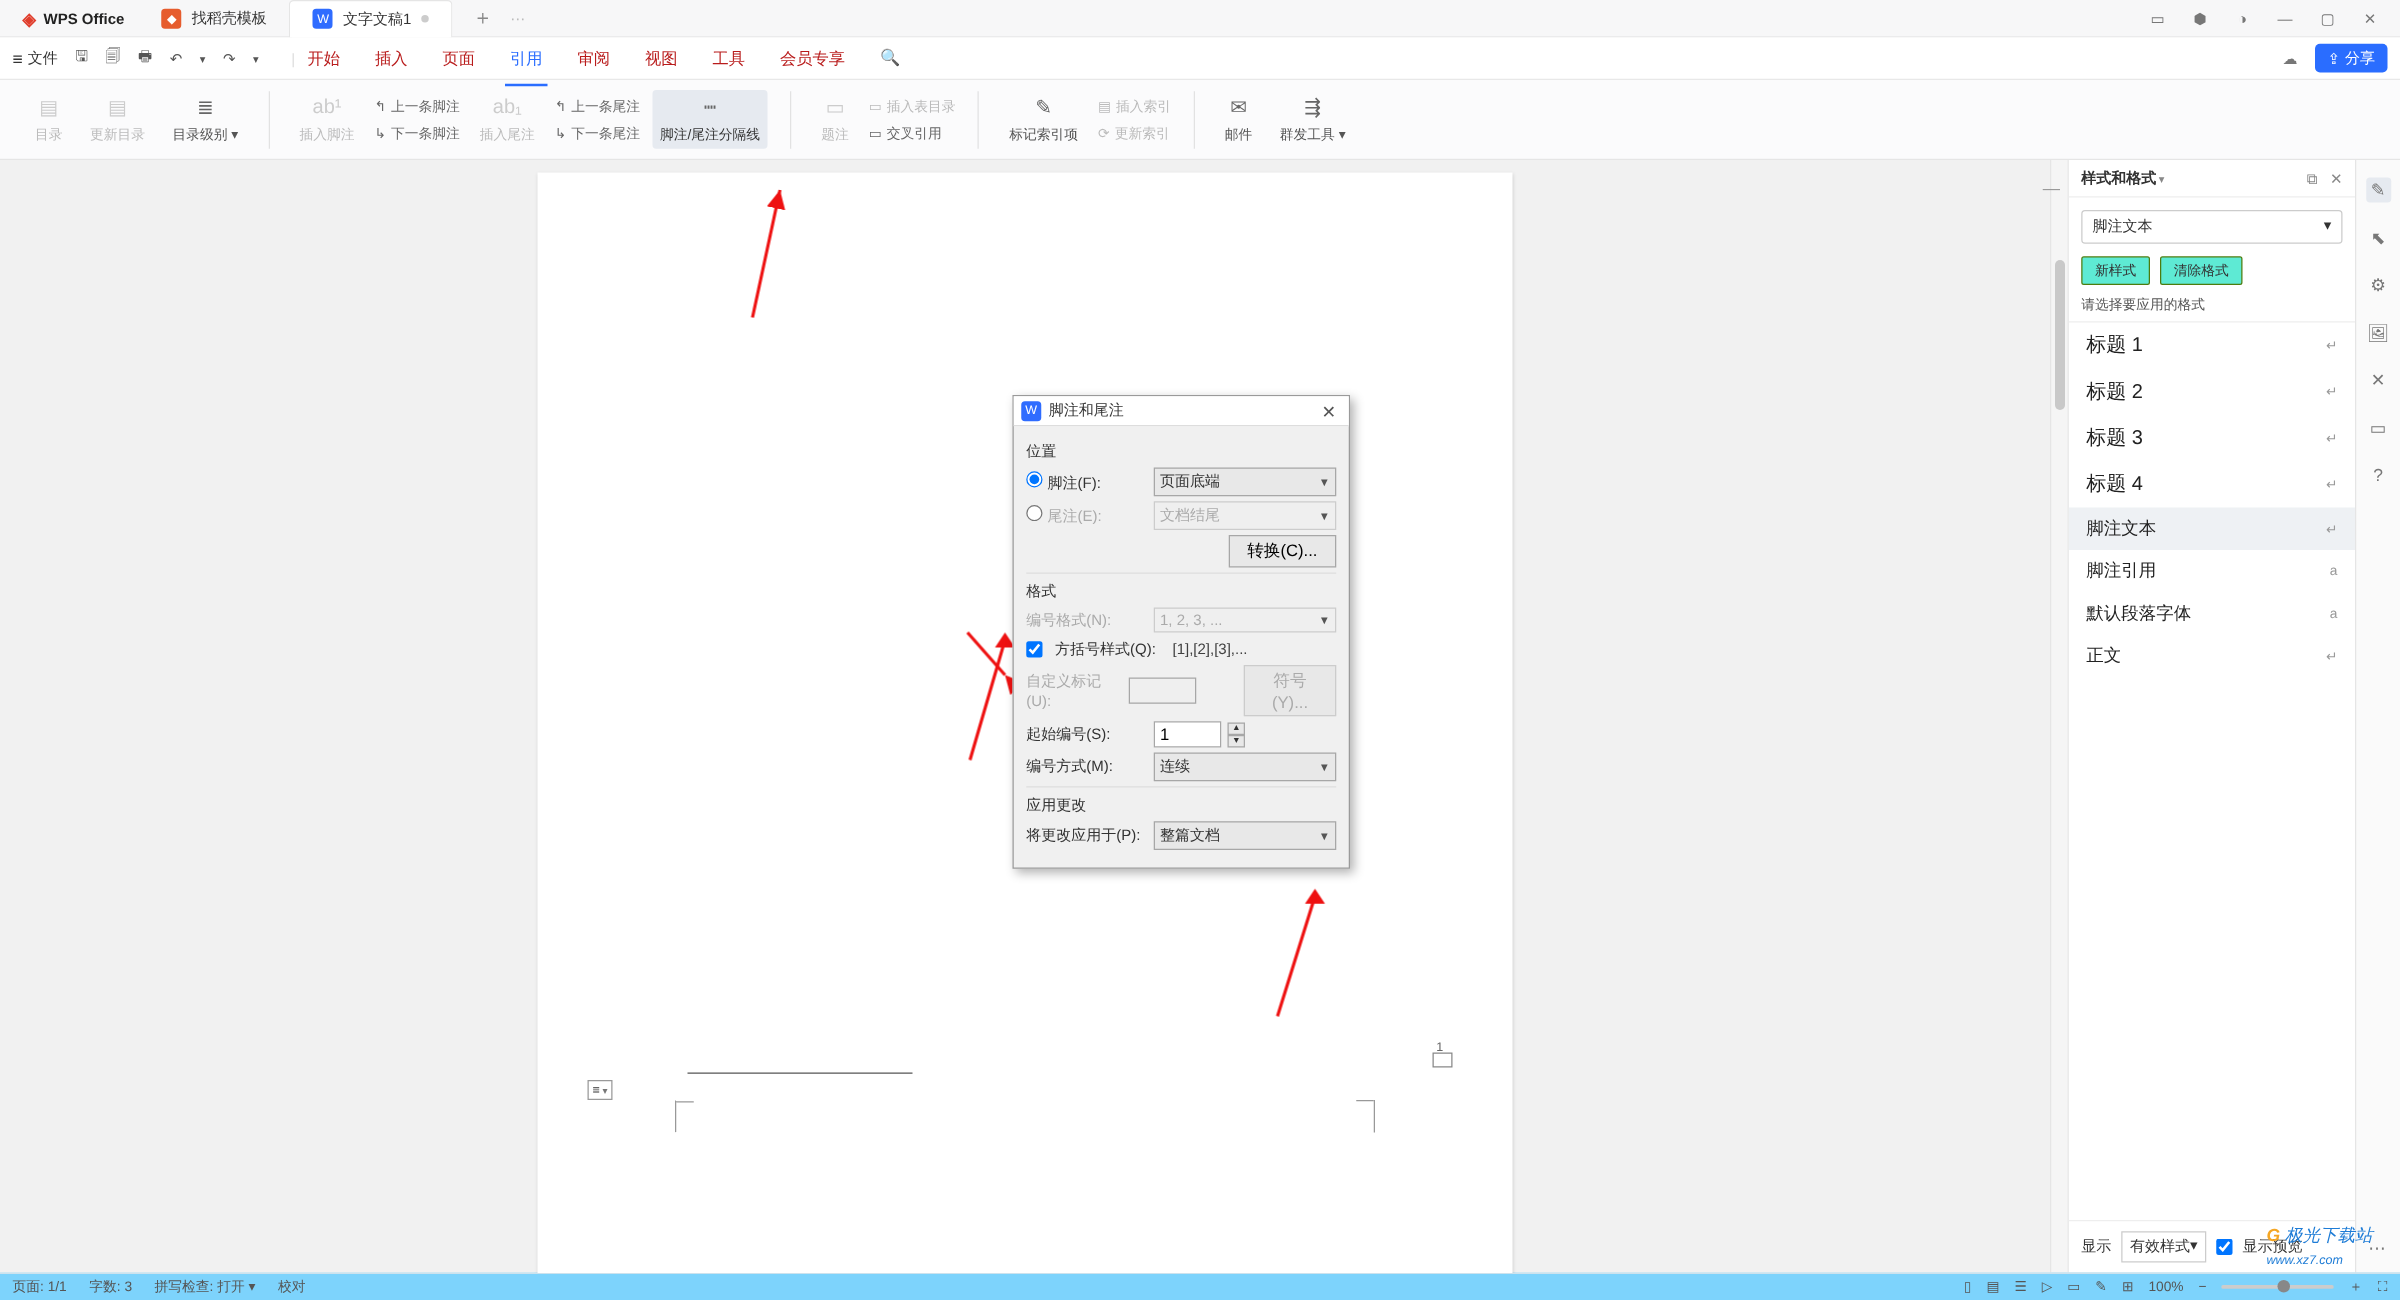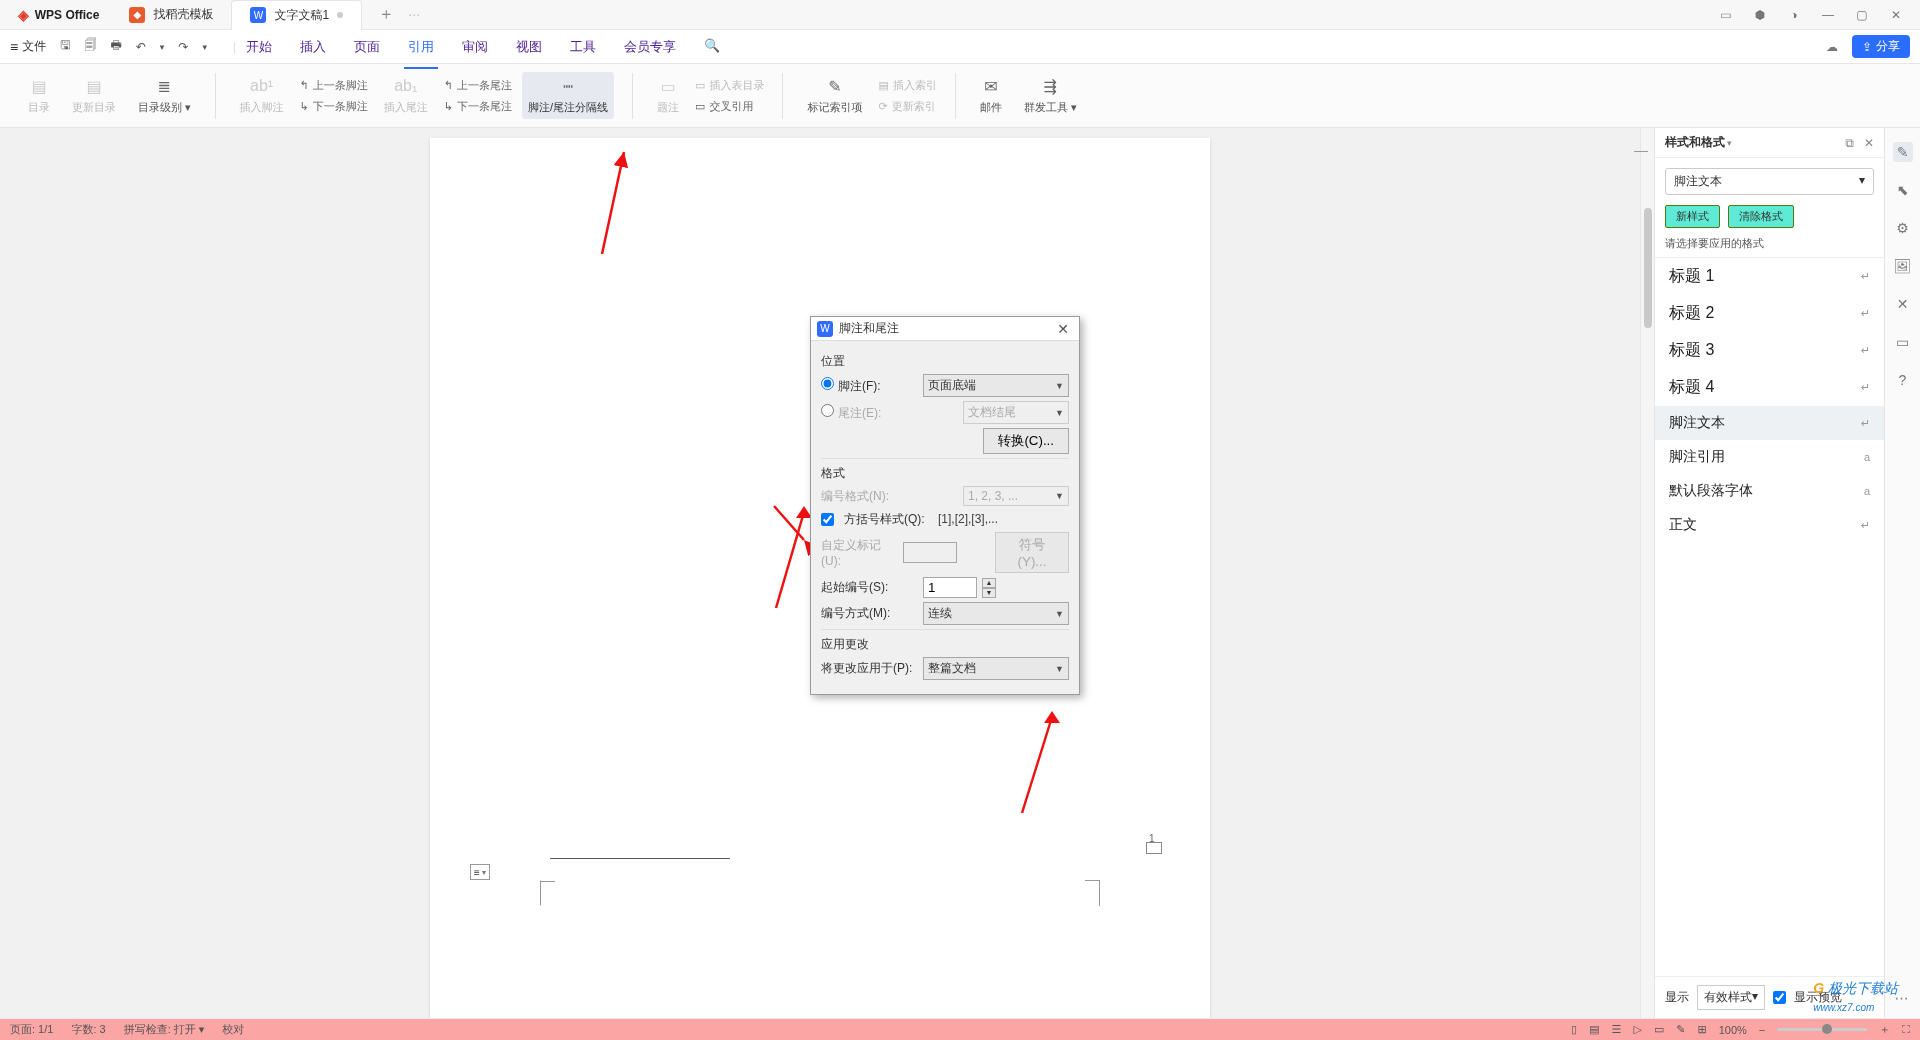--- a/index.html
+++ b/index.html
@@ -17,21 +17,21 @@
   .spacer { flex:1; }
   .title-right { display:flex; align-items:center; gap:18px; padding-right:10px; color:#777;}
   .title-right .icon { width:16px; text-align:center; }
 
   
   .menubar { height: 34px; display:flex; align-items:center; padding: 0 10px; background:#fff; border-bottom:1px solid #e8e8e8;}
   .menubar .left-icons { display:flex; gap:14px; align-items:center; color:#555; margin-right:20px;}
   .menubar .file { display:flex; align-items:center; gap:4px; margin-right:14px; color:#333;}
   .menubar .file .burger { font-size:14px; }
   .menubar .tabs { display:flex; gap:20px; font-size:13px; }
-  .menubar .tabs span { padding:6px 4px; color:#4c1d95; position:relative;}
+  .menubar .tabs span { padding:6px 4px; color:#b91c1c; position:relative;}
   .menubar .tabs span.active { color:#2a6dff; }
   .menubar .tabs span.active::after { content:''; position:absolute; left:0; right:0; bottom:-7px; height:2px; background:#2a6dff; }
   .menubar .right { margin-left:auto; display:flex; gap:14px; align-items:center;}
   .share-btn { background:#2a6dff; color:#fff; padding:3px 10px; border-radius:4px; font-size:12px; display:flex; align-items:center; gap:4px;}
   .cloud-ico { color:#777; }
 
   
   .ribbon { height: 64px; background:#fbfbfc; border-bottom:1px solid #e5e5e5; display:flex; align-items:center; padding:0 12px; gap:4px;}
   .rb-group { display:flex; align-items:center; gap:10px; padding: 0 10px; height: 54px; }
   .rb-sep { width:1px; height: 46px; background:#e2e2e2; margin: 0 4px;}
@@ -72,21 +72,21 @@
   .dlg-title .x { margin-left:auto; font-size:14px; color:#555; padding:0 4px;}
   .dlg-body { padding: 6px 10px 10px; }
   .dlg-section-label { margin:6px 0 4px; color:#333;}
   .dlg-row { display:flex; align-items:center; gap:6px; margin:4px 0; }
   .dlg-row label { width:96px; color:#333;}
   .dlg-row.dim label, .dlg-row.dim .combo { color:#aaa;}
   .dlg-row input[type=radio] { margin-right:4px;}
   .dlg-row input[type=checkbox] { margin-right:4px;}
   .combo { flex:1; border:1px solid #a7a7a7; background:#e8e8e8; padding:2px 4px; display:flex; justify-content:space-between; align-items:center;}
   .combo .arrow-d { font-size:9px; color:#555;}
-  .combo.dis { background:#efefef; color:#aaa; border-color:#ccc;margin-left:40px;}
+  .combo.dis { background:#efefef; color:#aaa; border-color:#ccc;}
   .dlg-btn { border:1px solid #a7a7a7; background:#e8e8e8; padding:3px 14px; }
   .dlg-btn.dis { color:#aaa; border-color:#ccc;margin-left:32px;}
   .dlg-input { width:54px; border:1px solid #a7a7a7; padding:2px 4px;}
   .spinbtns { display:flex; flex-direction:column; margin-left:-1px;}
   .spinbtns span { width:14px; height:10px; border:1px solid #a7a7a7; background:#e8e8e8; font-size:7px; text-align:center; line-height:8px;}
   .dlg-footer { display:flex; gap:8px; justify-content:flex-end; margin-top:10px;}
   .dlg-footer .dlg-btn { width:72px; text-align:center;}
   .bracket-val { flex:1; padding:2px 0; color:#404040;}
   hr.rule { border:none; border-top:1px solid #ddd; margin:4px 0;}
 
@@ -109,21 +109,21 @@
   .sp-footer .row { display:flex; align-items:center; gap:8px;}
   .sp-select { flex:1; border:1px solid #ccc; padding:3px 6px; display:flex; justify-content:space-between;}
 
   
   .icon-rail { width:36px; background:#fafafa; border-left:1px solid #e5e5e5; display:flex; flex-direction:column; align-items:center; gap:18px; padding-top:14px; color:#777;}
   .icon-rail .irow { width:20px; height:20px; display:flex; align-items:center; justify-content:center; font-size:14px;}
   .icon-rail .irow.active { background:#e6eaf0; border-radius:3px;}
   .icon-rail .dots { margin-top:auto; margin-bottom:10px; letter-spacing:2px;}
 
   
-  .statusbar { position:absolute; left:0; right:0; bottom:0; height:22px; background:#fca5a5; border-top:1px solid #e8e8e8; display:flex; align-items:center; padding:0 10px; font-size:11px; color:#555; gap:18px;}
+  .statusbar { position:absolute; left:0; right:0; bottom:0; height:22px; background:#7dd3fc; border-top:1px solid #e8e8e8; display:flex; align-items:center; padding:0 10px; font-size:11px; color:#555; gap:18px;}
   .statusbar .right { margin-left:auto; display:flex; align-items:center; gap:12px;}
   .zoom-slider { width:90px; height:3px; background:#ccc; position:relative; border-radius:2px;}
   .zoom-slider .knob { position:absolute; left:45px; top:-4px; width:10px; height:10px; background:#888; border-radius:5px;}
 
   
   .wm { position:absolute; right:22px; bottom:26px; font-size:14px; color:#1e7cd6; font-style:italic;}
   .wm .sub { font-size:10px; color:#1e7cd6;}
   .wm .g { color:#f5a623; font-weight:bold;}
   .sp-collapse { position:absolute; right:40px; top:134px; color:#999; font-size:14px;}
 

